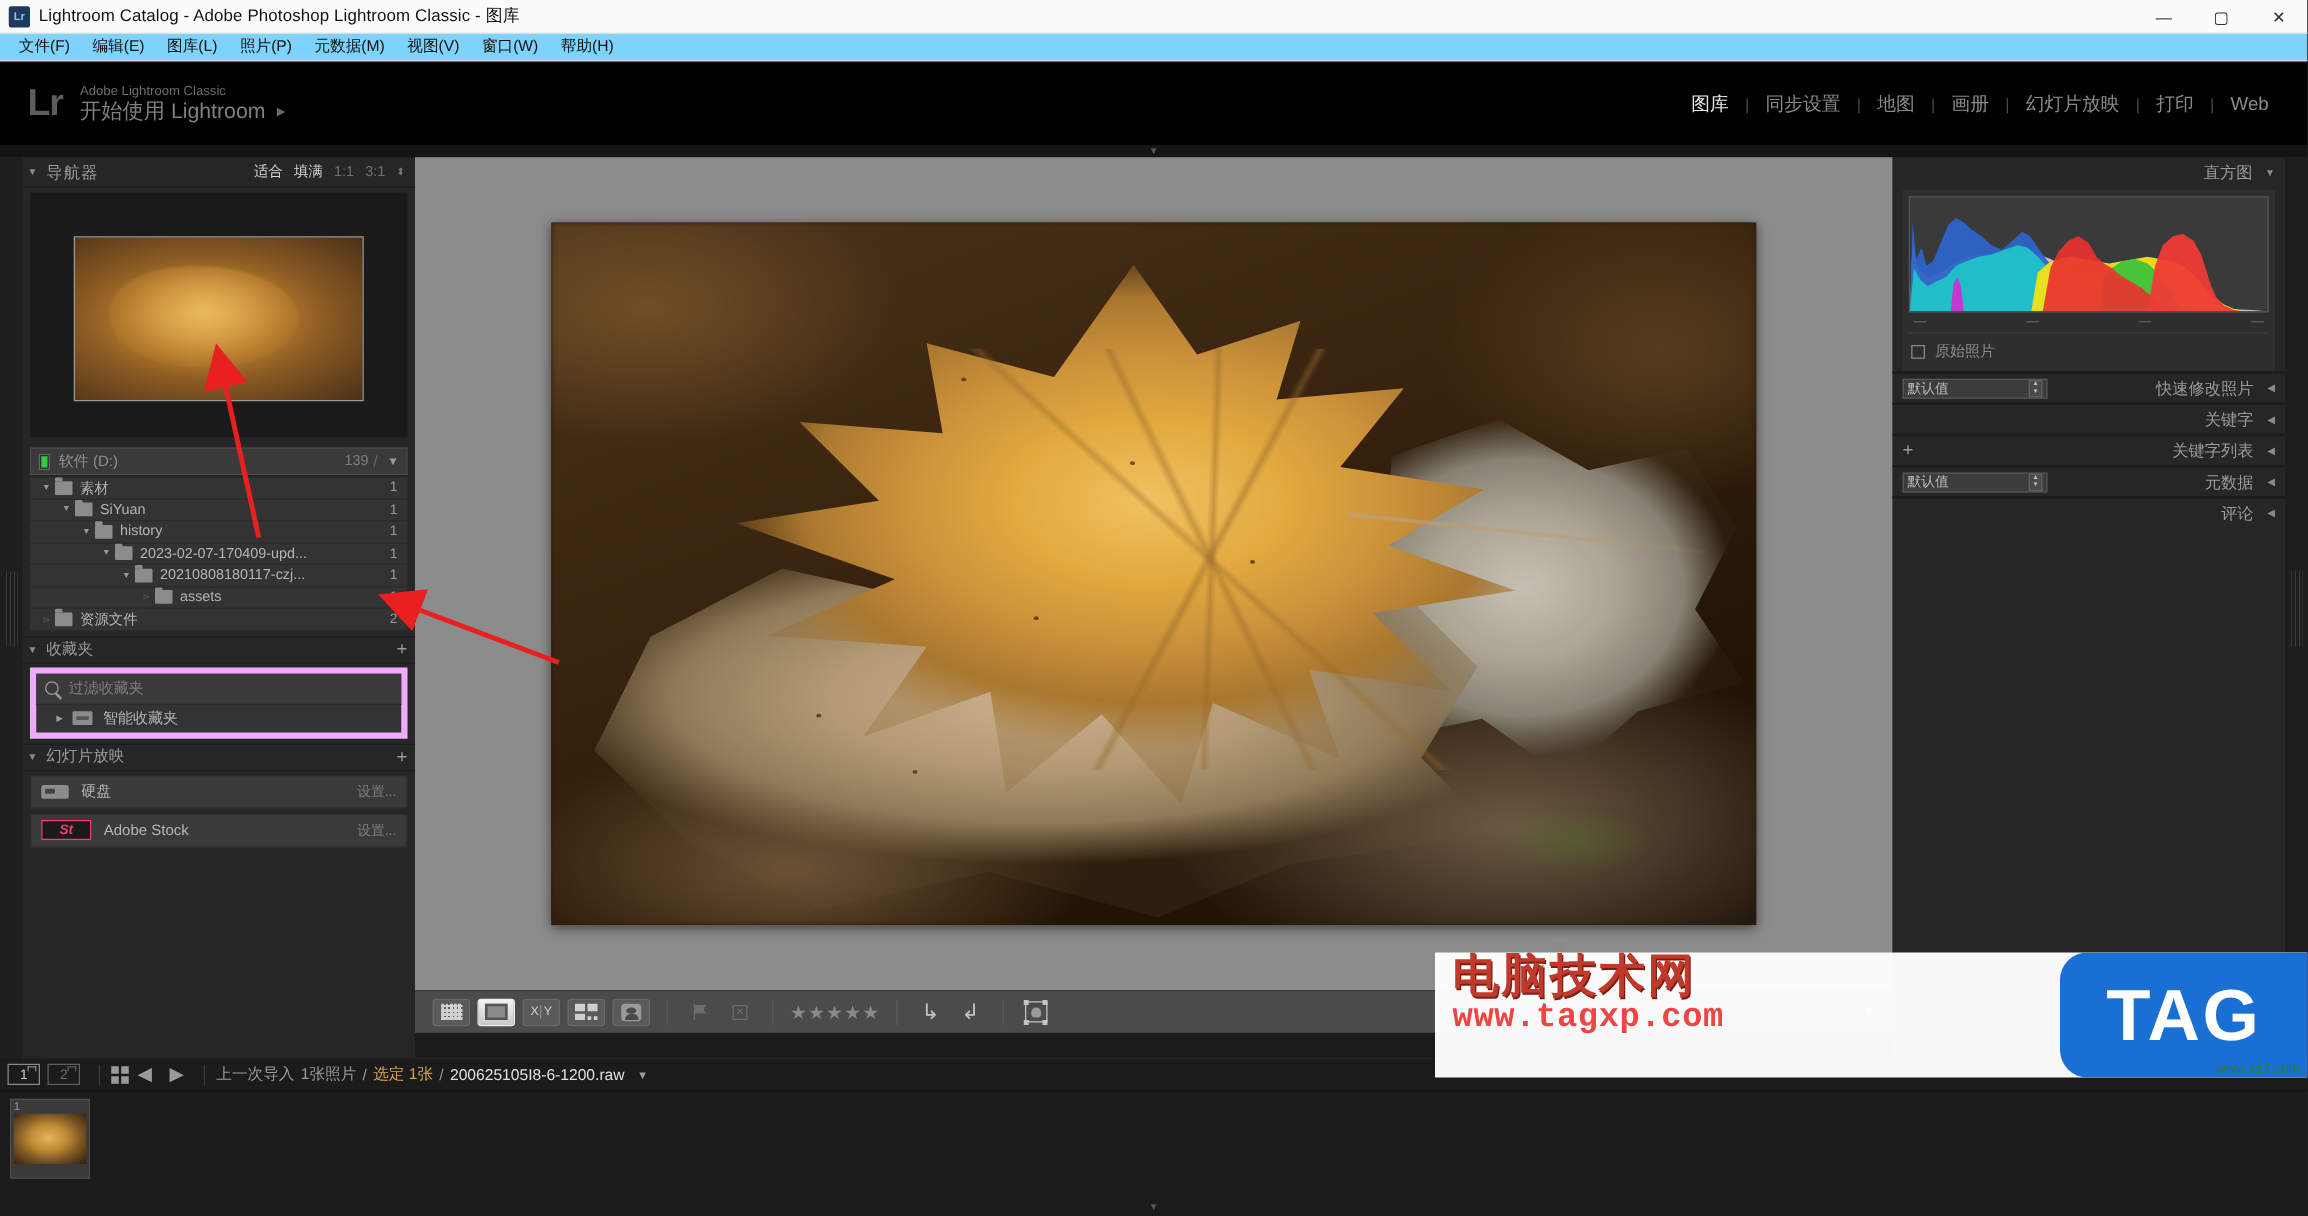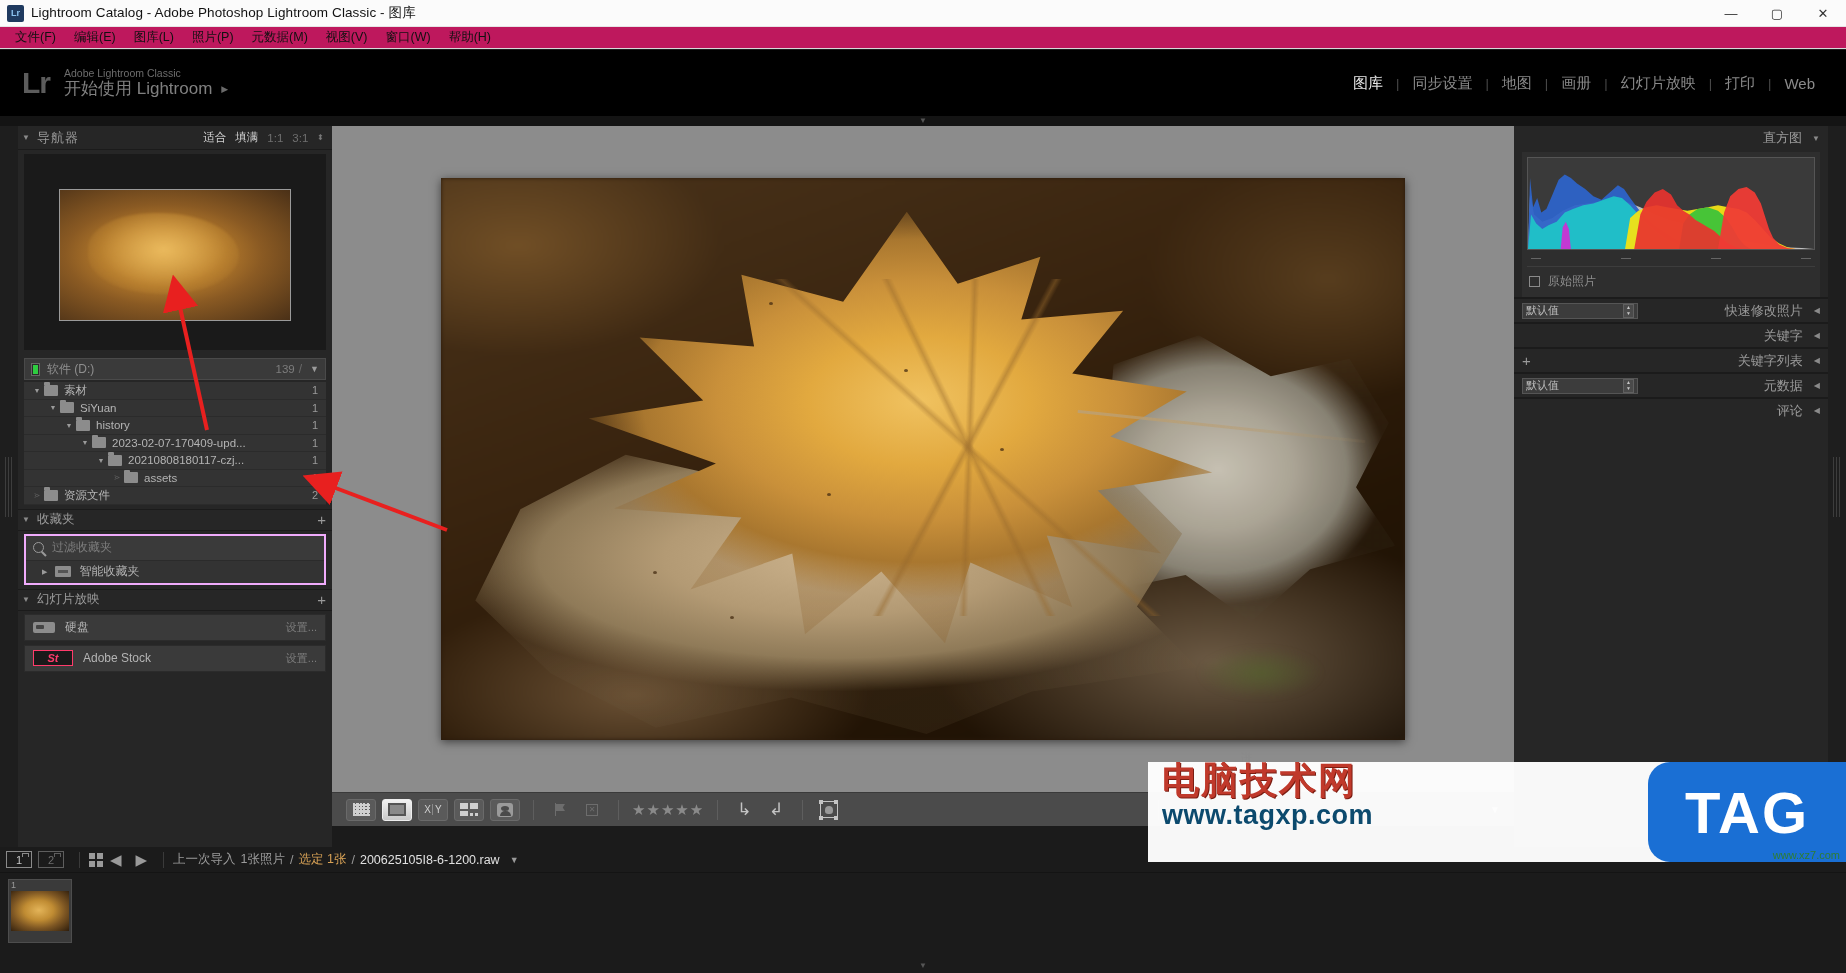--- a/index.html
+++ b/index.html
@@ -26,21 +26,21 @@
   }
   .tb-title { font-size: 13.5px; color: #111; letter-spacing: .1px; }
   .tb-btns { position: absolute; right: 0; top: 0; display: flex; height: 27px; }
   .tb-btn {
     width: 46px; height: 27px; display: flex; align-items: center; justify-content: center;
     font-size: 13px; color: #333;
   }
 
   
   .menubar {
-    height: 22px; background: #be185d; display: flex; align-items: center;
+    height: 22px; background: #7dd3fc; display: flex; align-items: center;
     padding-left: 6px; border-bottom: 1px solid #d8d8d8;
   }
   .menu-item {
     font-size: 12.5px; color: #111; padding: 2px 9px; white-space: nowrap;
   }
 
   
   .app {
     position: absolute; left: 0; top: 50px; width: 1846px; height: 923px;
     background: #262626;
@@ -159,21 +159,21 @@
   .f-name { white-space: nowrap; overflow: hidden; text-overflow: ellipsis; }
   .f-count { margin-left: auto; color: #9a9a9a; font-size: 11px; padding-left: 8px; }
 
   
   .sec-header {
     display: flex; align-items: center; height: 22px; padding: 0 6px 0 4px;
     font-size: 12.5px; color: #9a9a9a; border-top: 1px solid #1b1b1b;
     border-bottom: 1px solid #1b1b1b; margin-top: 4px;
   }
   .plus-btn { margin-left: auto; font-size: 15px; color: #9a9a9a; line-height: 1; }
-  .box-group { margin: 3px 6px 0 6px; background: #333; border: 2px solid #f0abfc; }
+  .box-group { margin: 3px 6px 0 6px; background: #333; border: 5px solid #f0abfc; }
   .filter-row {
     height: 25px; display: flex; align-items: center; padding: 0 7px;
     background: #3a3a3a; border-bottom: 1px solid #2b2b2b; font-size: 12px; color: #7d7d7d;
   }
   .magnifier {
     width: 11px; height: 11px; border: 1.6px solid #9a9a9a; border-radius: 50%;
     margin-right: 8px; position: relative; flex: 0 0 11px;
   }
   .magnifier::after {
     content: ""; position: absolute; right: -4px; bottom: -3px; width: 6px; height: 1.6px;
@@ -514,21 +514,21 @@
   .watermark {
     position: absolute; left: 1148px; top: 712px; width: 698px; height: 100px;
     display: flex; align-items: flex-start; background: rgba(255,255,255,.97);
     overflow: hidden;
   }
   .wm-text { padding-left: 14px; line-height: 1.05; }
   .wm-cn {
     font-size: 37px; font-weight: bold; color: #c0392b;
     letter-spacing: 2px; text-shadow: 1px 1px 0 #7a1d12;
   }
-  .wm-url { font-size: 27px; font-weight: bold; color: #0c4a6e; letter-spacing: .5px; }
+  .wm-url { font-size: 27px; font-weight: bold; color: #ef4444; letter-spacing: .5px; font-family: Liberation Mono, monospace; }
   .wm-tag {
     margin-left: auto; width: 198px; height: 100px; background: #1a6fd4;
     border-radius: 22px 0 0 22px;
     display: flex; align-items: center; justify-content: center;
     color: #fff; font-size: 58px; font-weight: bold; letter-spacing: 2px;
   }
   .wm-small {
     position: absolute; right: 6px; bottom: 1px; font-size: 11px; color: #2e7d32; margin-left: 28px;
   }
   .wm-hidden {

